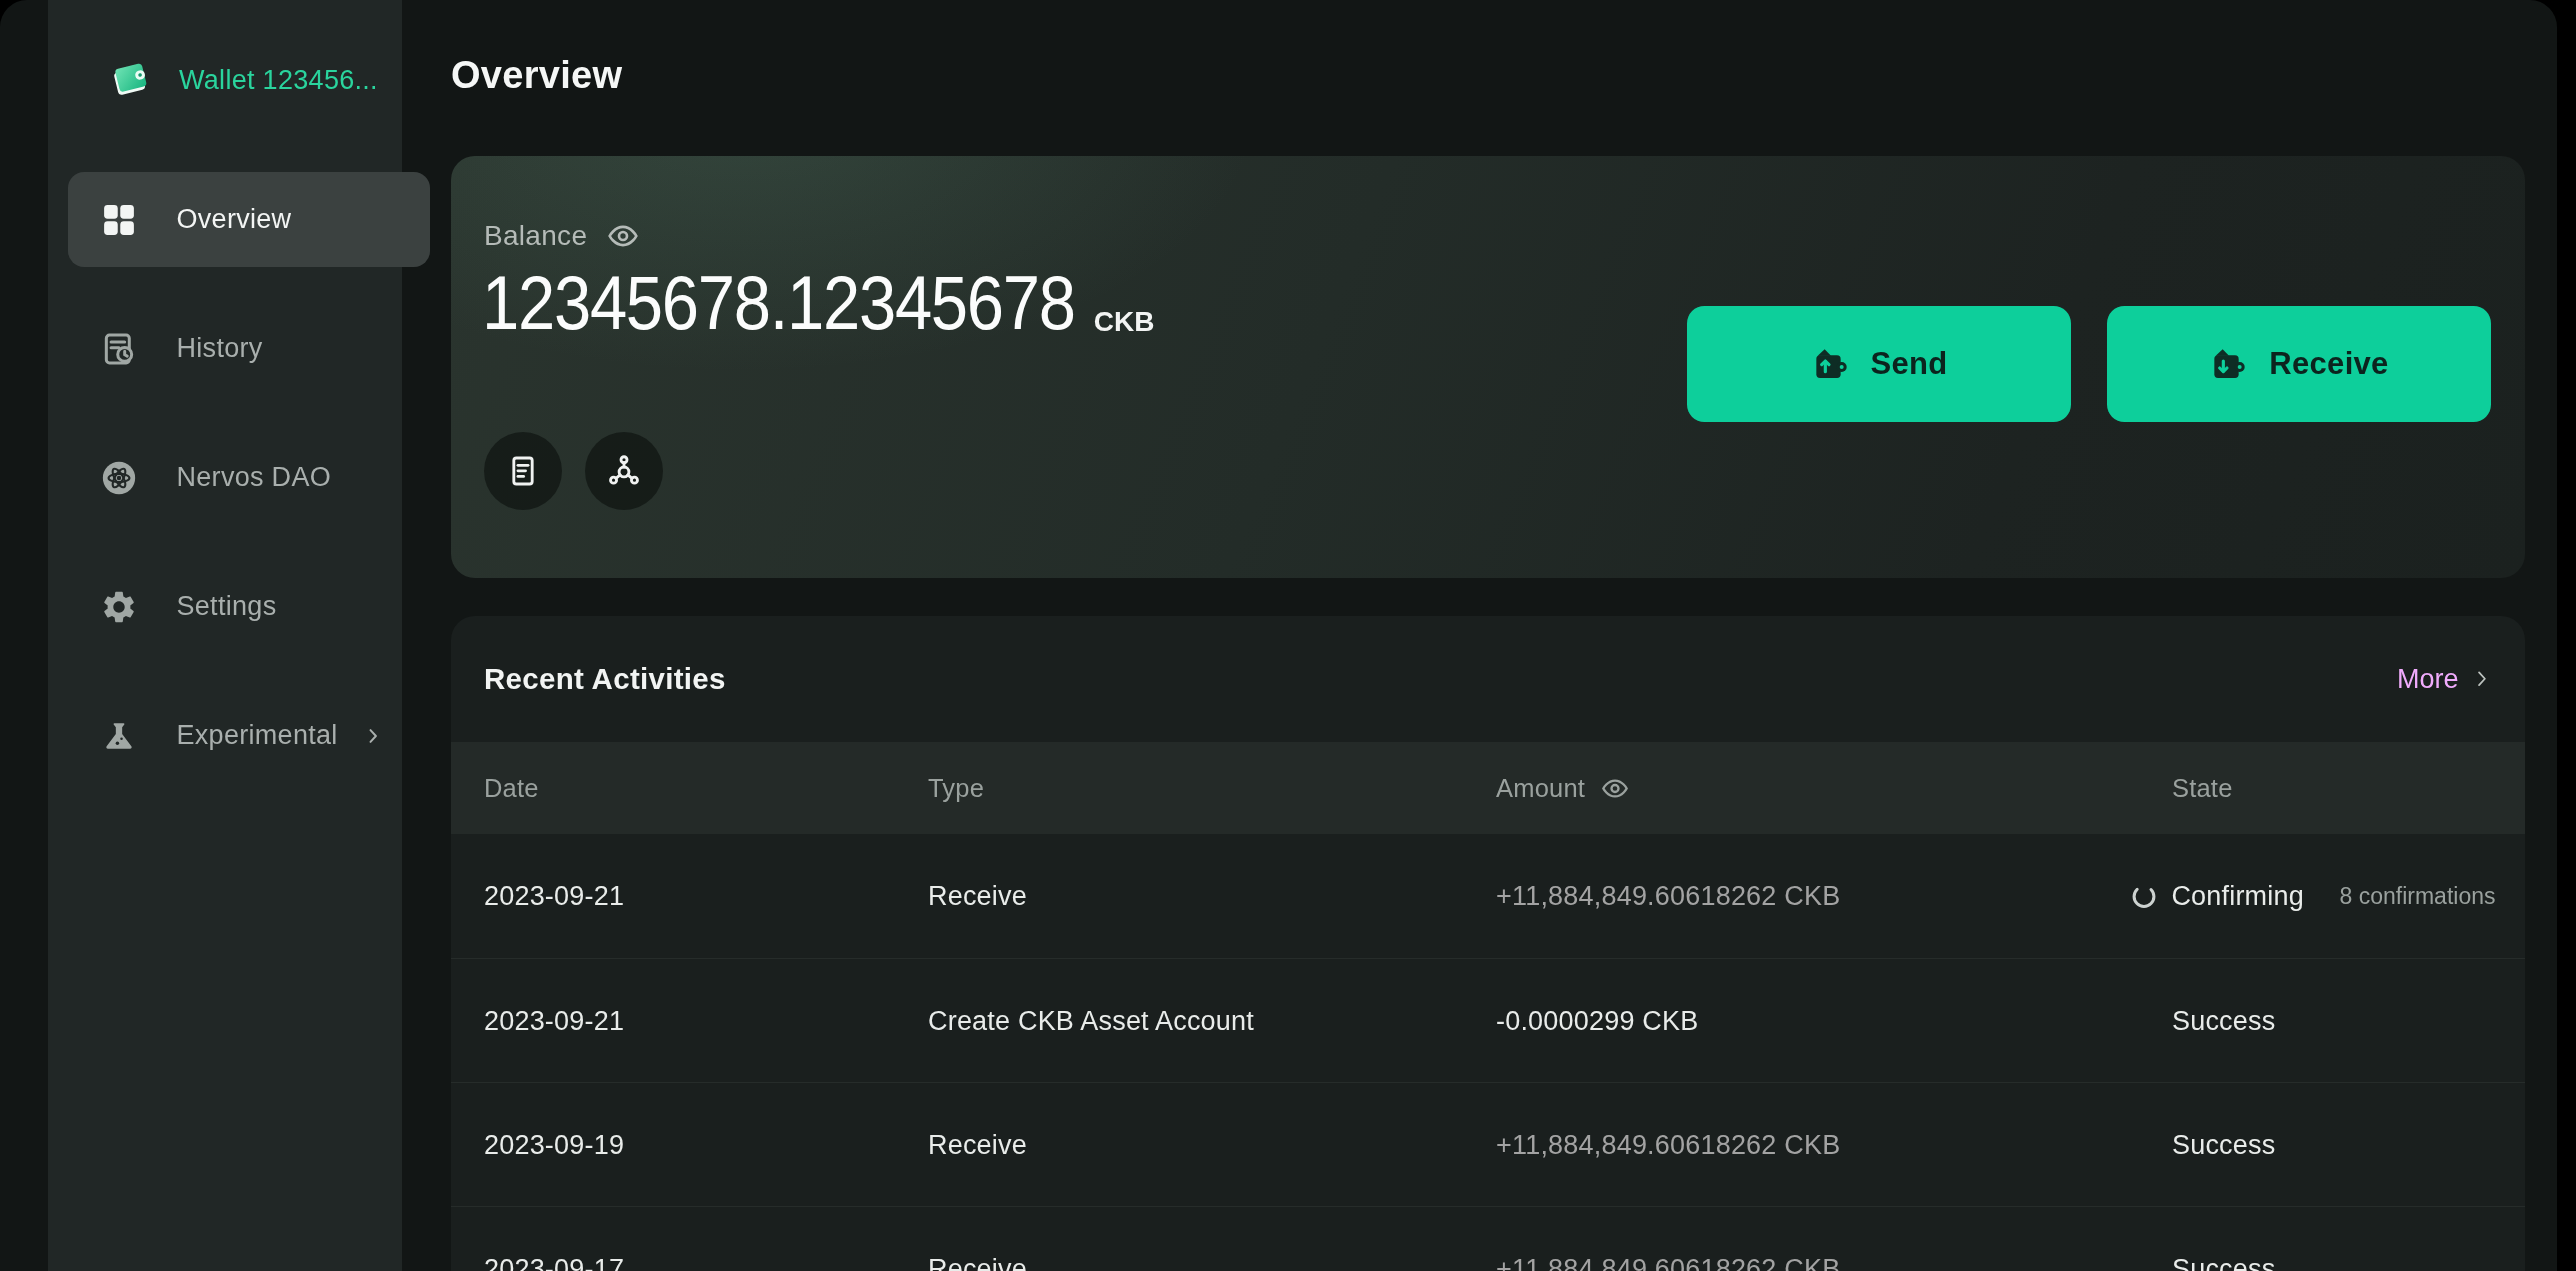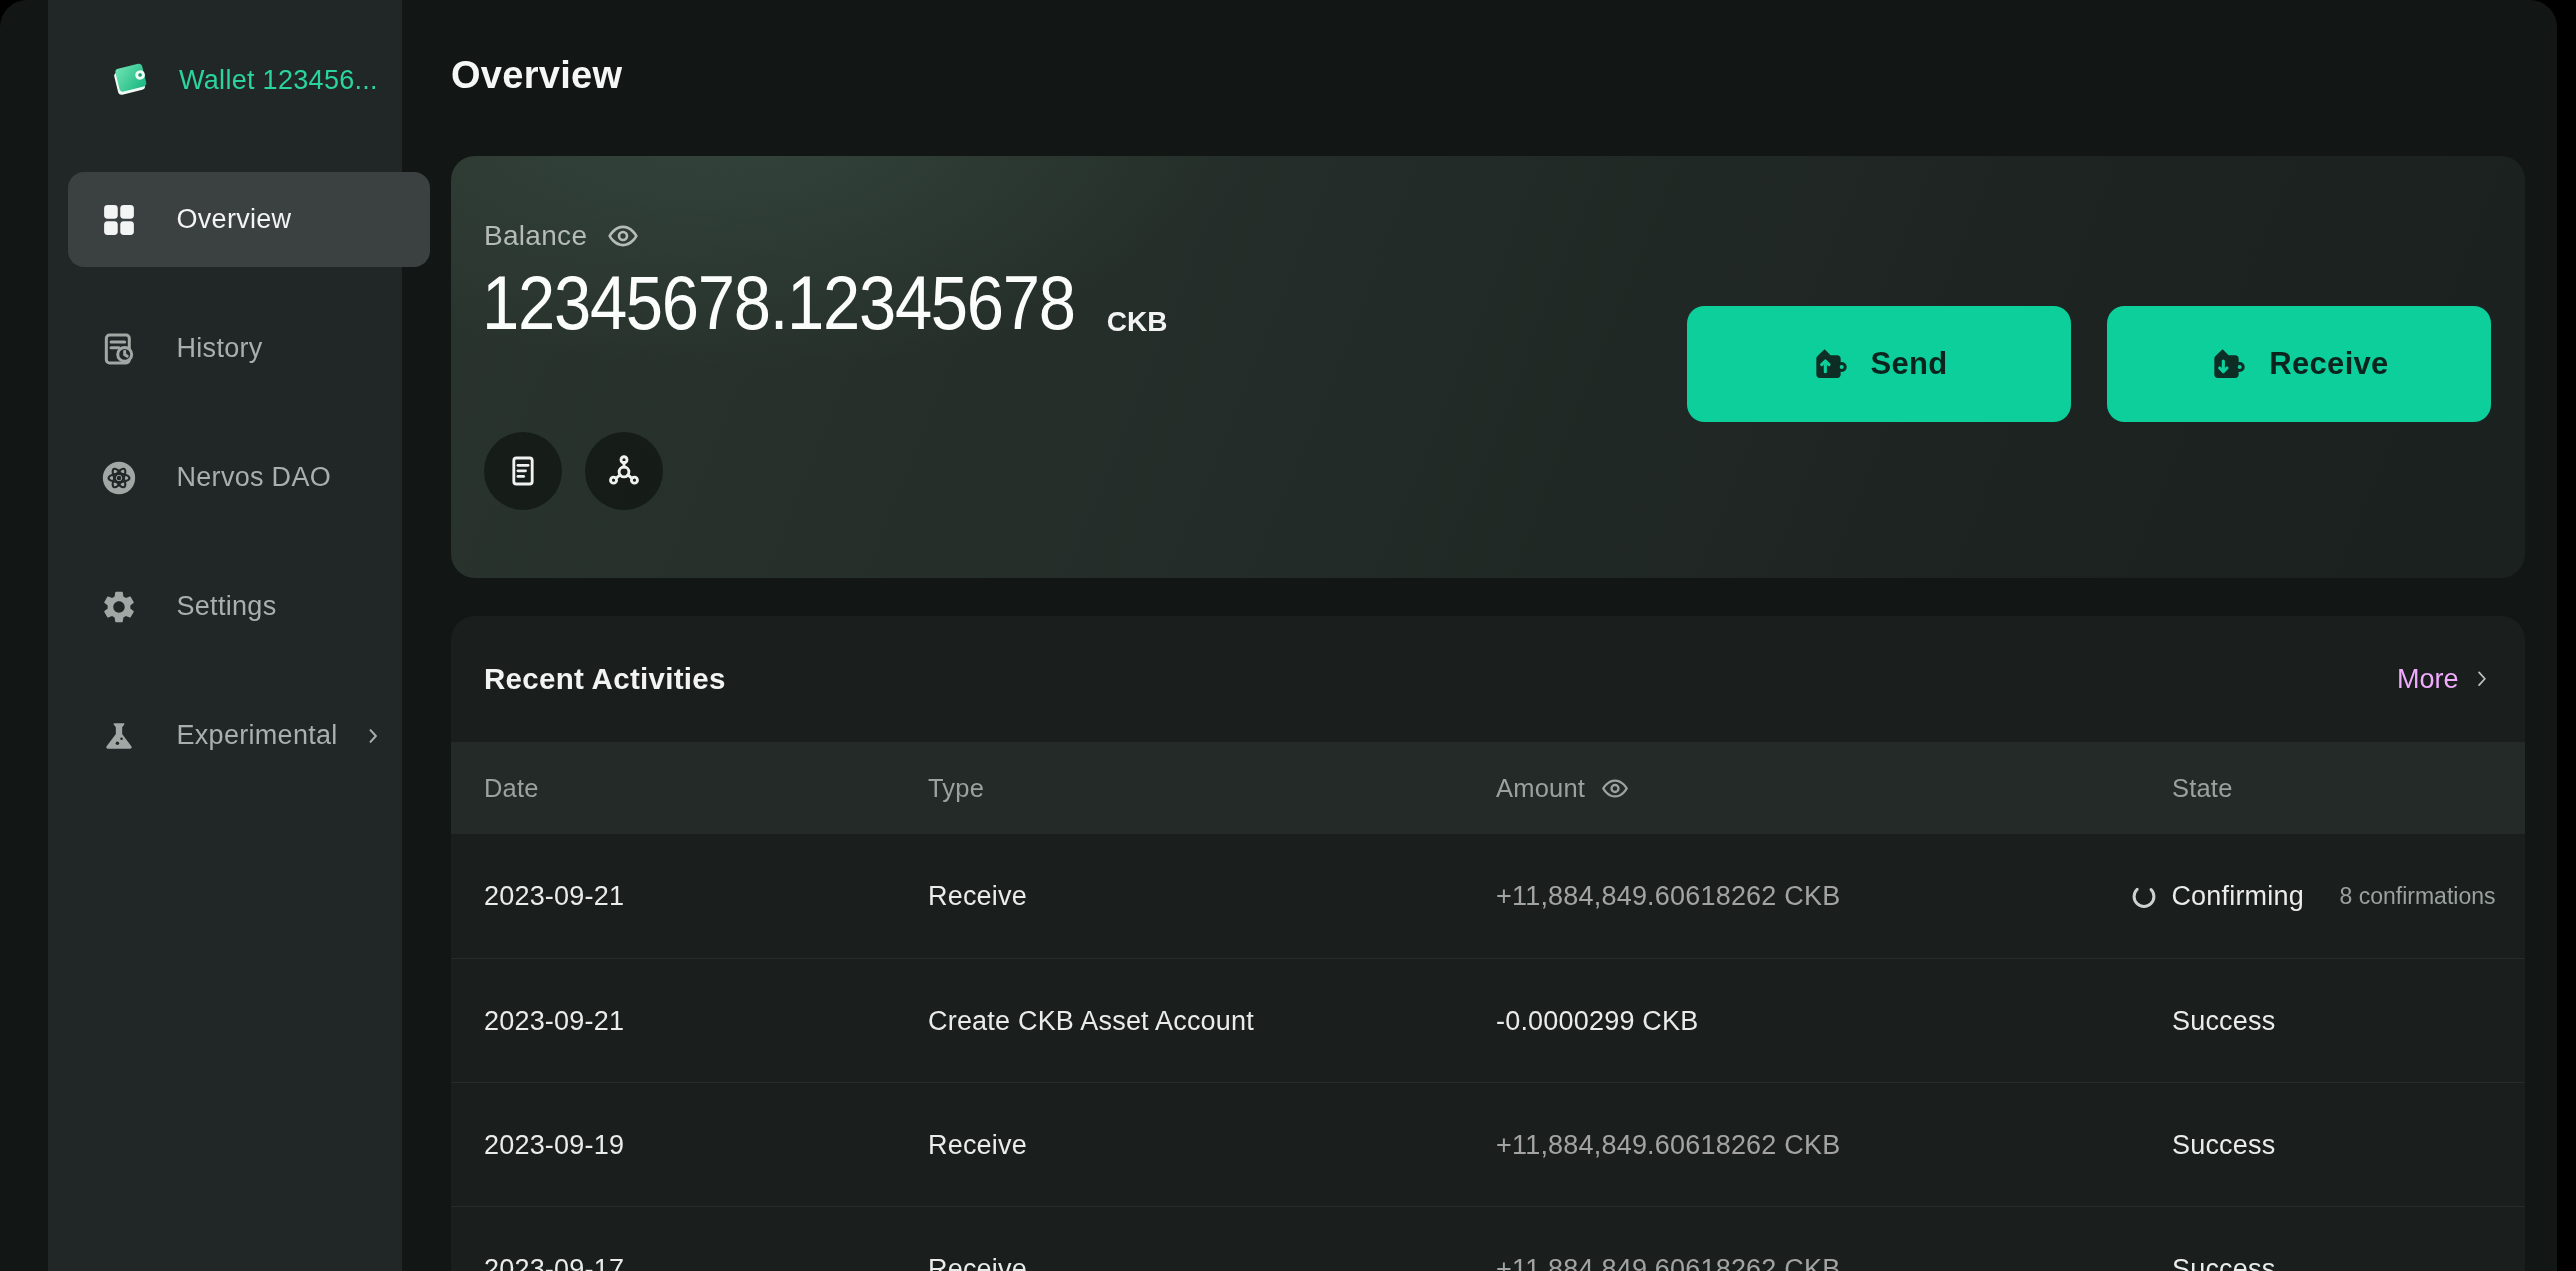--- a/index.html
+++ b/index.html
@@ -55,21 +55,21 @@
   }
   .balance-label-row { position:absolute; left:33px; top:64px; display:flex; align-items:center; gap:20px; }
   .balance-label { font-size:28px; color:#b5bbb8; letter-spacing:0.3px; }
   .eye-btn { display:flex; cursor:pointer; }
   .eye-btn svg { width:32px; height:32px; }
   .balance-value-row { position:absolute; left:31px; top:113px; display:flex; align-items:baseline; }
   .balance-value {
     font-size:67px; font-weight:500; color:#fbfcfc; letter-spacing:-1.3px;
     display:inline-block; transform:scaleY(1.12); transform-origin:left bottom;
   }
-  .balance-unit { font-size:28px; font-weight:600; color:#f2f4f3; margin-left:32px; }
+  .balance-unit { font-size:28px; font-weight:600; color:#f2f4f3; margin-left:19px; }
   .locked-row { position:absolute; left:33px; top:276px; display:flex; align-items:center; gap:23px; }
   .locked-pill {
     height:70px; border-radius:35px; background:rgba(8,11,10,0.55);
     display:flex; align-items:center; padding:0 27px; gap:17.4px; cursor:pointer;
   }
   .locked-pill svg.lock { width:29.5px; height:29.5px; }
   .locked-text { font-size:25.5px; color:#ebeeec; letter-spacing:0.2px; }
   .chev { display:flex; }
   .circle-btn {
     width:78px; height:78px; border-radius:50%; background:rgba(8,11,10,0.55);

